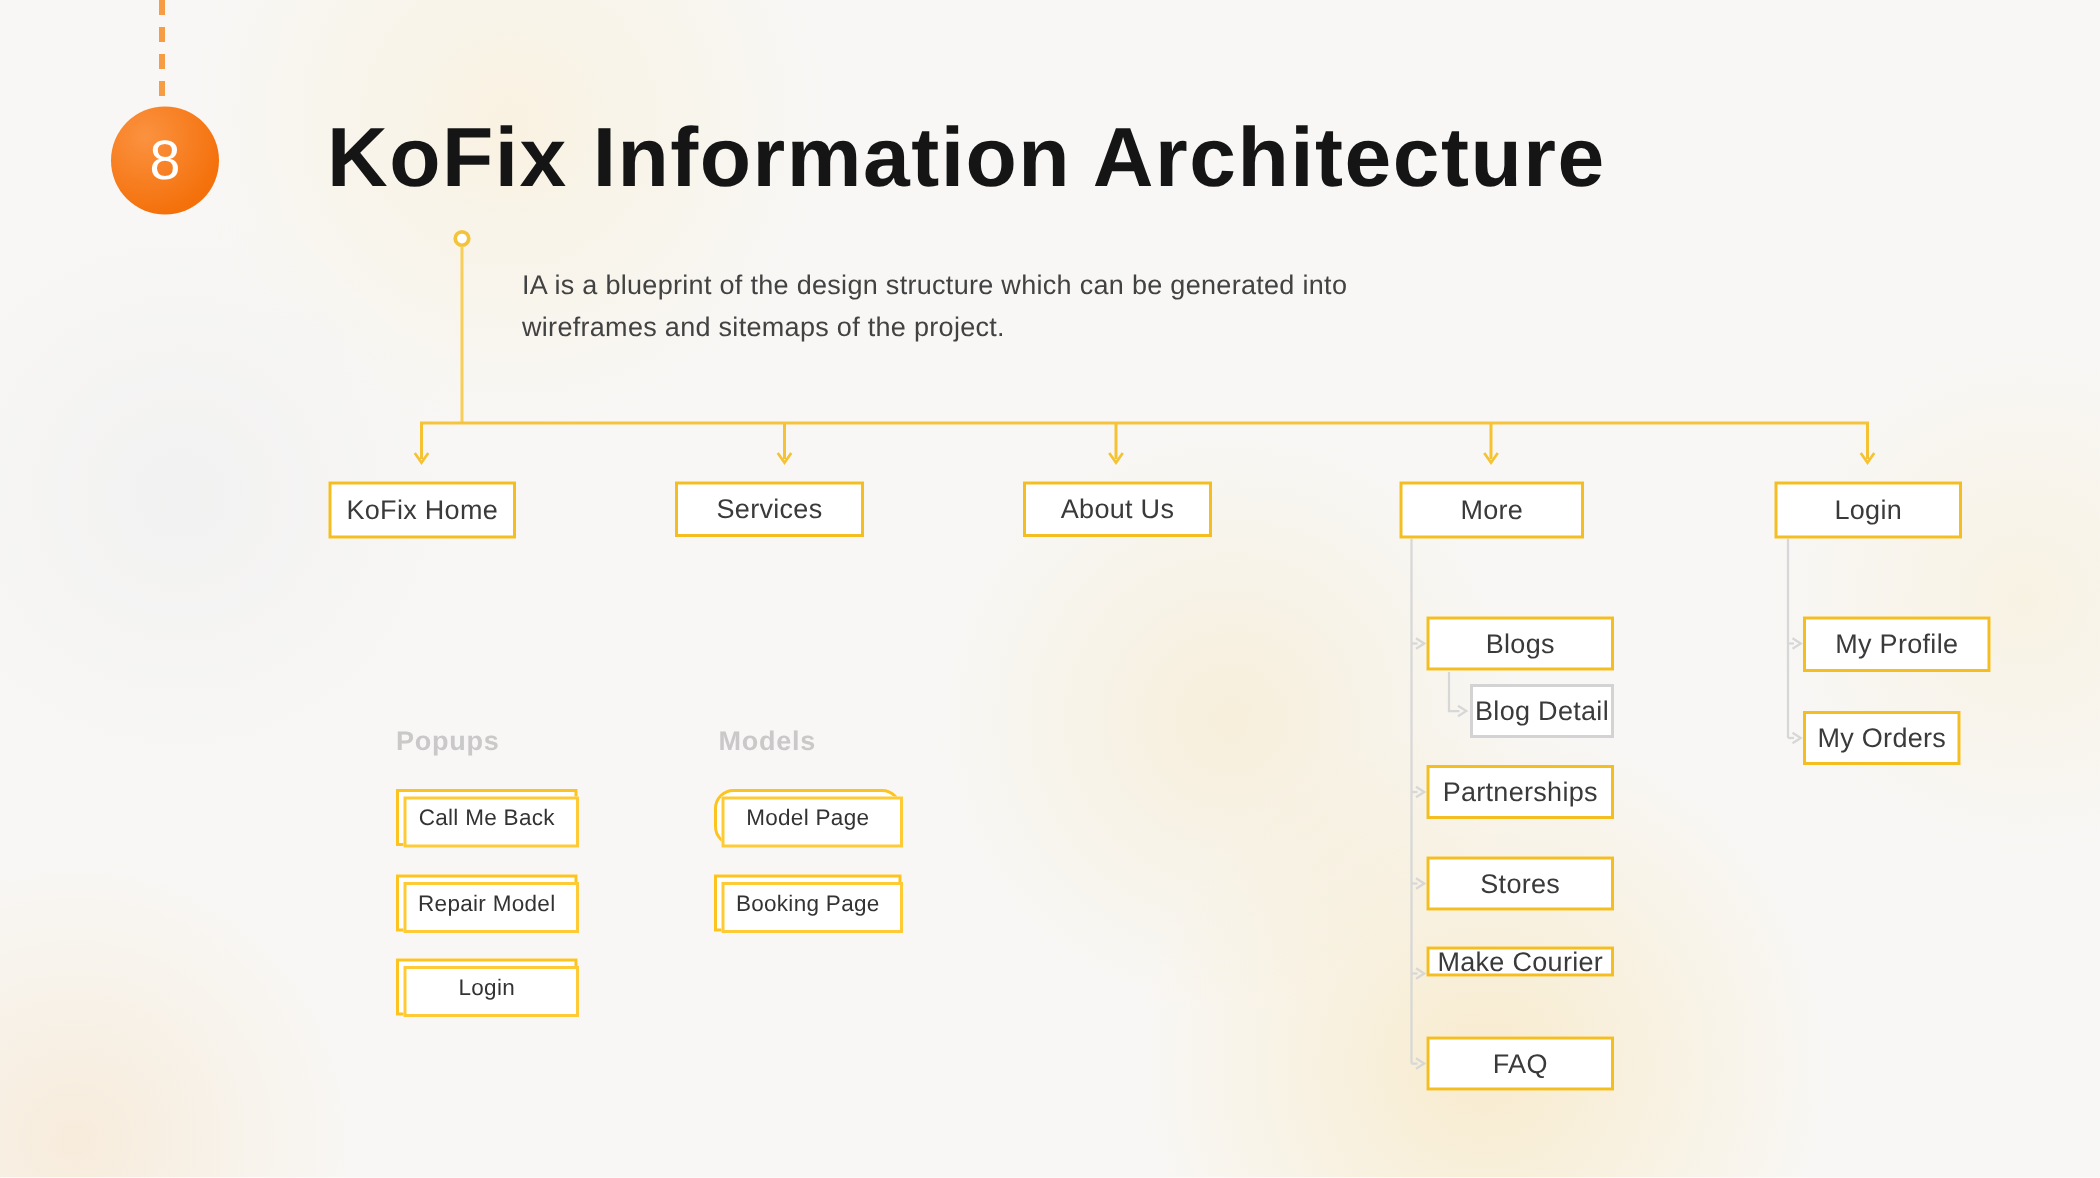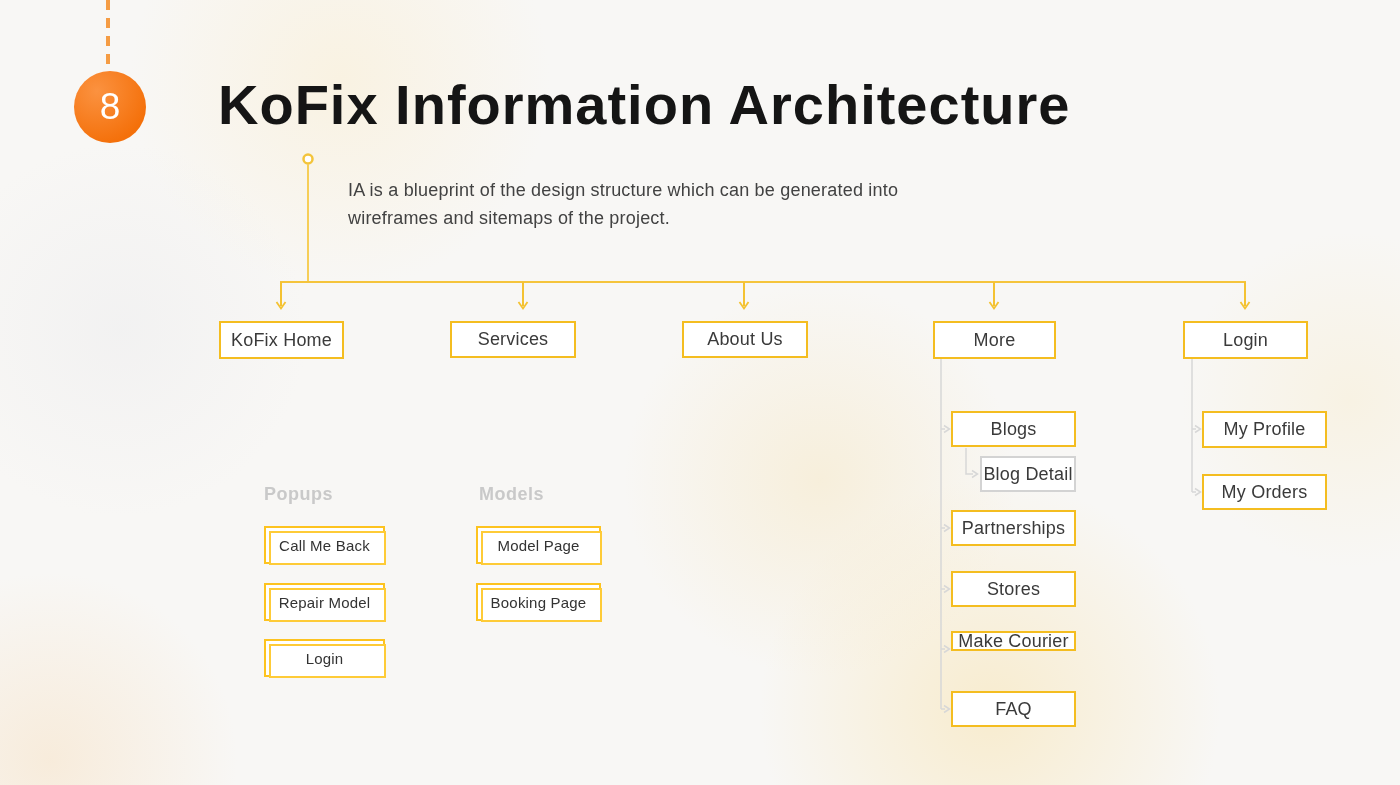--- a/index.html
+++ b/index.html
@@ -133,24 +133,24 @@
   <div class="node" style="left:1183px;top:321px;width:125px;height:38px;">Login</div>
 
   <div class="node" style="left:951px;top:411px;width:125px;height:36px;">Blogs</div>
   <div class="node gray" style="left:980px;top:456px;width:96px;height:36px;">Blog Detail</div>
   <div class="node" style="left:951px;top:510px;width:125px;height:36px;">Partnerships</div>
   <div class="node" style="left:951px;top:571px;width:125px;height:36px;">Stores</div>
   <div class="node" style="left:951px;top:631px;width:125px;height:20px;">Make Courier</div>
   <div class="node" style="left:951px;top:691px;width:125px;height:36px;">FAQ</div>
 
   <div class="node" style="left:1202px;top:411px;width:125px;height:37px;">My Profile</div>
-  <div class="node" style="left:1202px;top:474px;width:125px;height:36px;">My Orders</div>
+  <div class="node" style="left:1202px;top:474px;width:105px;height:36px;">My Orders</div>
 
   <div class="section-heading" style="left:264px;top:484px;">Popups</div>
   <div class="popup-node" style="left:264px;top:526px;width:121px;height:38px;">Call Me Back</div>
   <div class="popup-node" style="left:264px;top:583px;width:121px;height:38px;">Repair Model</div>
   <div class="popup-node" style="left:264px;top:639px;width:121px;height:38px;">Login</div>
 
   <div class="section-heading" style="left:479px;top:484px;">Models</div>
-  <div class="popup-node" style="left:476px;top:526px;width:125px;height:38px;">Model Page</div>
+  <div class="popup-node" style="left:476px;top:526px;width:125px;height:38px;border-radius:13px;">Model Page</div>
   <div class="popup-node" style="left:476px;top:583px;width:125px;height:38px;">Booking Page</div>
 
 </div>
 
 </body></html>

